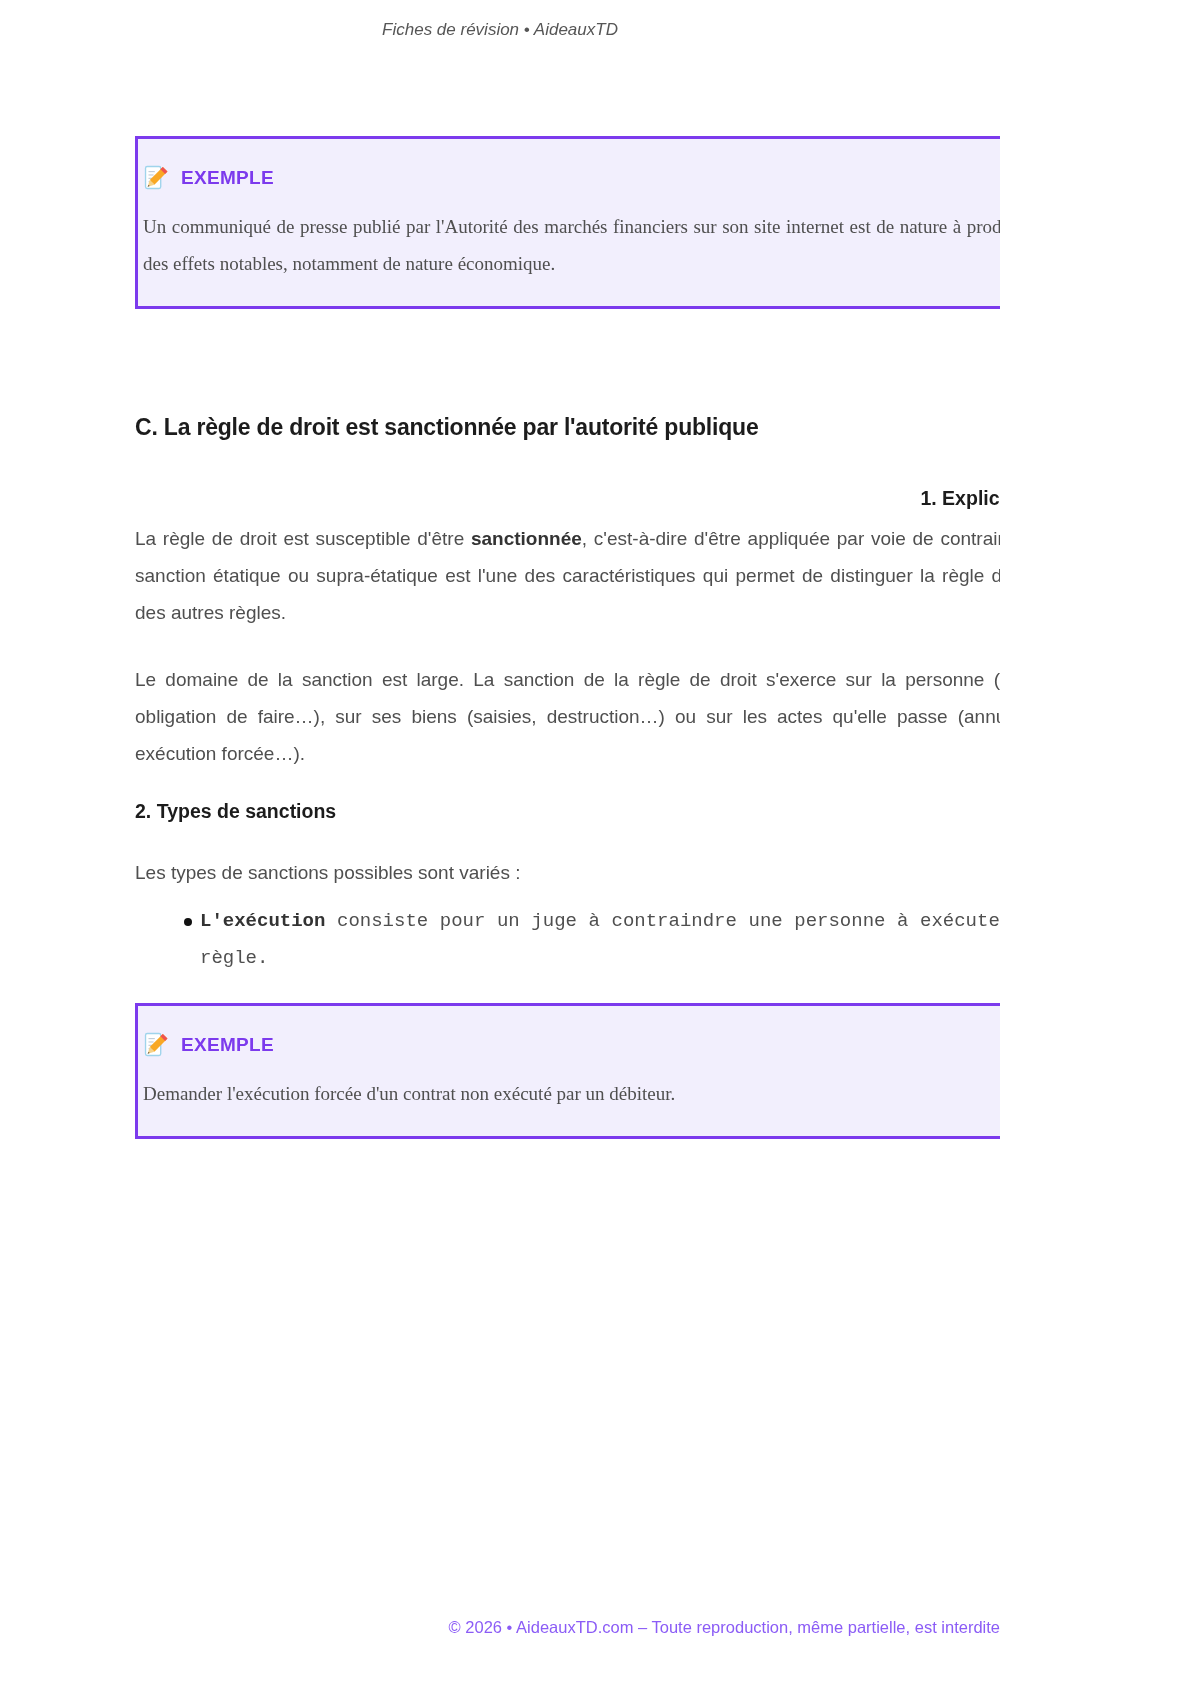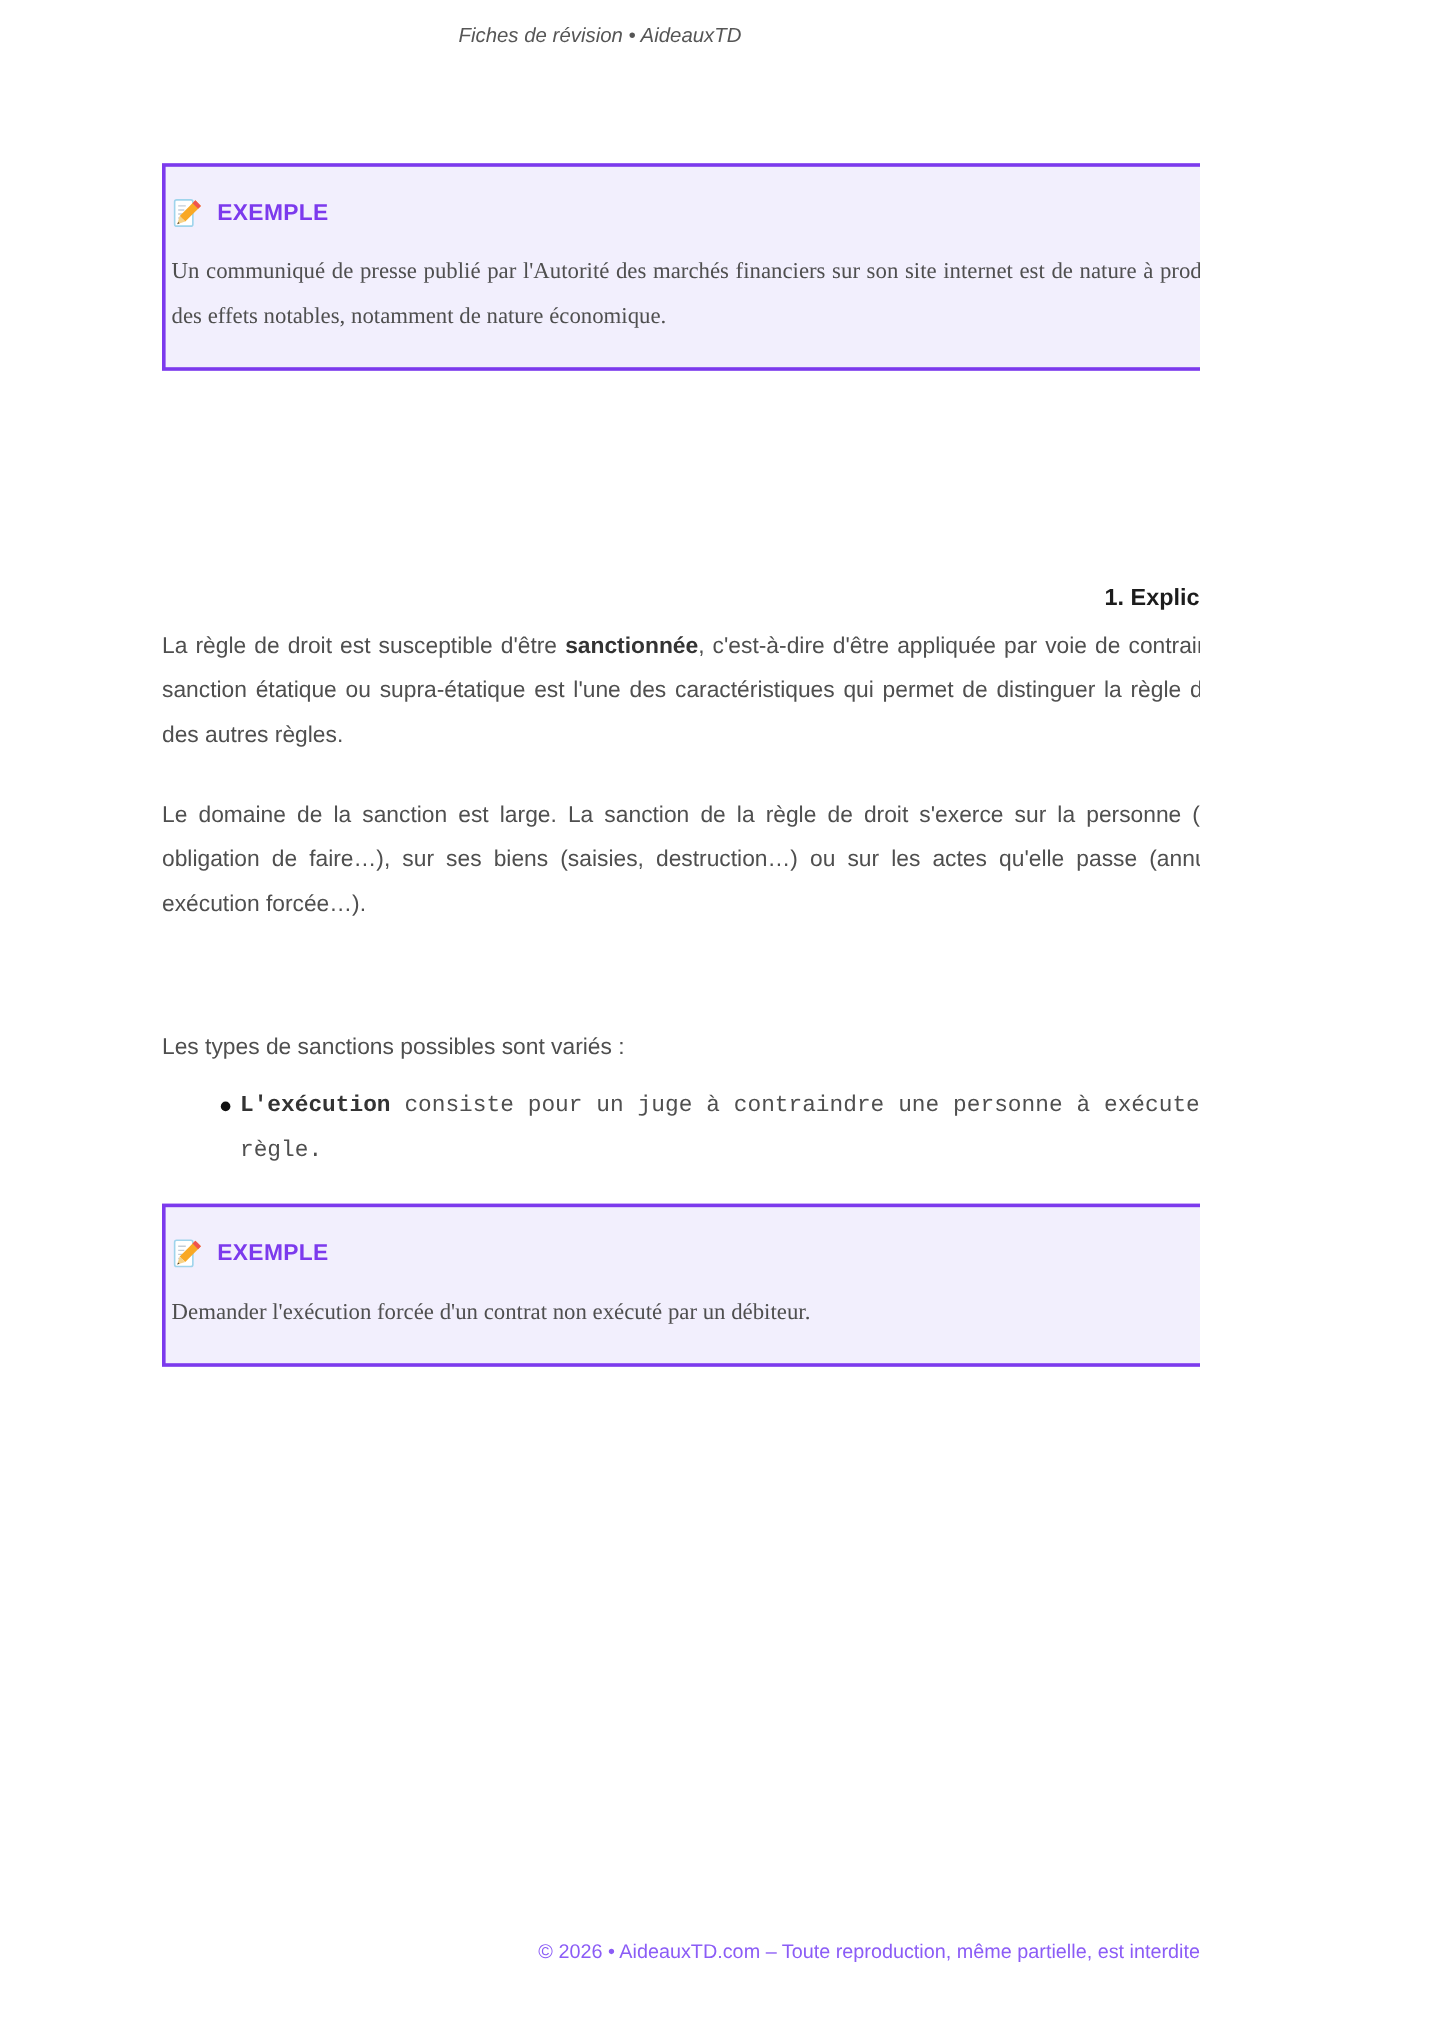--- a/index.html
+++ b/index.html
@@ -128,27 +128,29 @@
           <polygon points="23.5,3.5 29,9 13.5,24.5 8,19" fill="#f9a825"></polygon>
           <polygon points="23.5,3.5 29,9 26.2,11.8 20.7,6.3" fill="#ef5350"></polygon>
           <polygon points="8,19 13.5,24.5 5.5,27" fill="#f6d289"></polygon>
           <polygon points="6.6,24.9 5.5,27 7.9,26.2" fill="#4e4237"></polygon>
         </svg>
         <span class="example-label">EXEMPLE</span>
       </div>
       <div class="example-text">Un communiqué de presse publié par l'Autorité des marchés financiers sur son site internet est de nature à produire des effets notables, notamment de nature économique.</div>
     </div>
 
+    <div class="block h-main" style="top:414px;">C. La règle de droit est sanctionnée par l'autorité publique</div>
 
     <div class="block h-sub" style="top:487px;text-align:right;">1. Explications</div>
 
     <div class="block para" style="top:520px;"><span>La règle de droit est susceptible d'être </span><b>sanctionnée</b><span>, c'est-à-dire d'être appliquée par voie de contrainte. La sanction étatique ou supra-étatique est l'une des caractéristiques qui permet de distinguer la règle de droit des autres règles.</span></div>
 
     <div class="block para" style="top:661px;">Le domaine de la sanction est large. La sanction de la règle de droit s'exerce sur la personne (prison, obligation de faire…), sur ses biens (saisies, destruction…) ou sur les actes qu'elle passe (annulation, exécution forcée…).</div>
 
+    <div class="block h-sub" style="top:800px;">2. Types de sanctions</div>
 
     <div class="block para" style="top:854px;">Les types de sanctions possibles sont variés :</div>
 
     <div class="block bullet-item" style="top:903px;">
       <span class="bullet-marker"></span>
       <div class="bullet-text"><b>L'exécution</b><span> consiste pour un juge à contraindre une personne à exécuter une règle.</span></div>
     </div>
 
     <div class="block example-box" style="top:1003px;">
       <div class="example-title">

